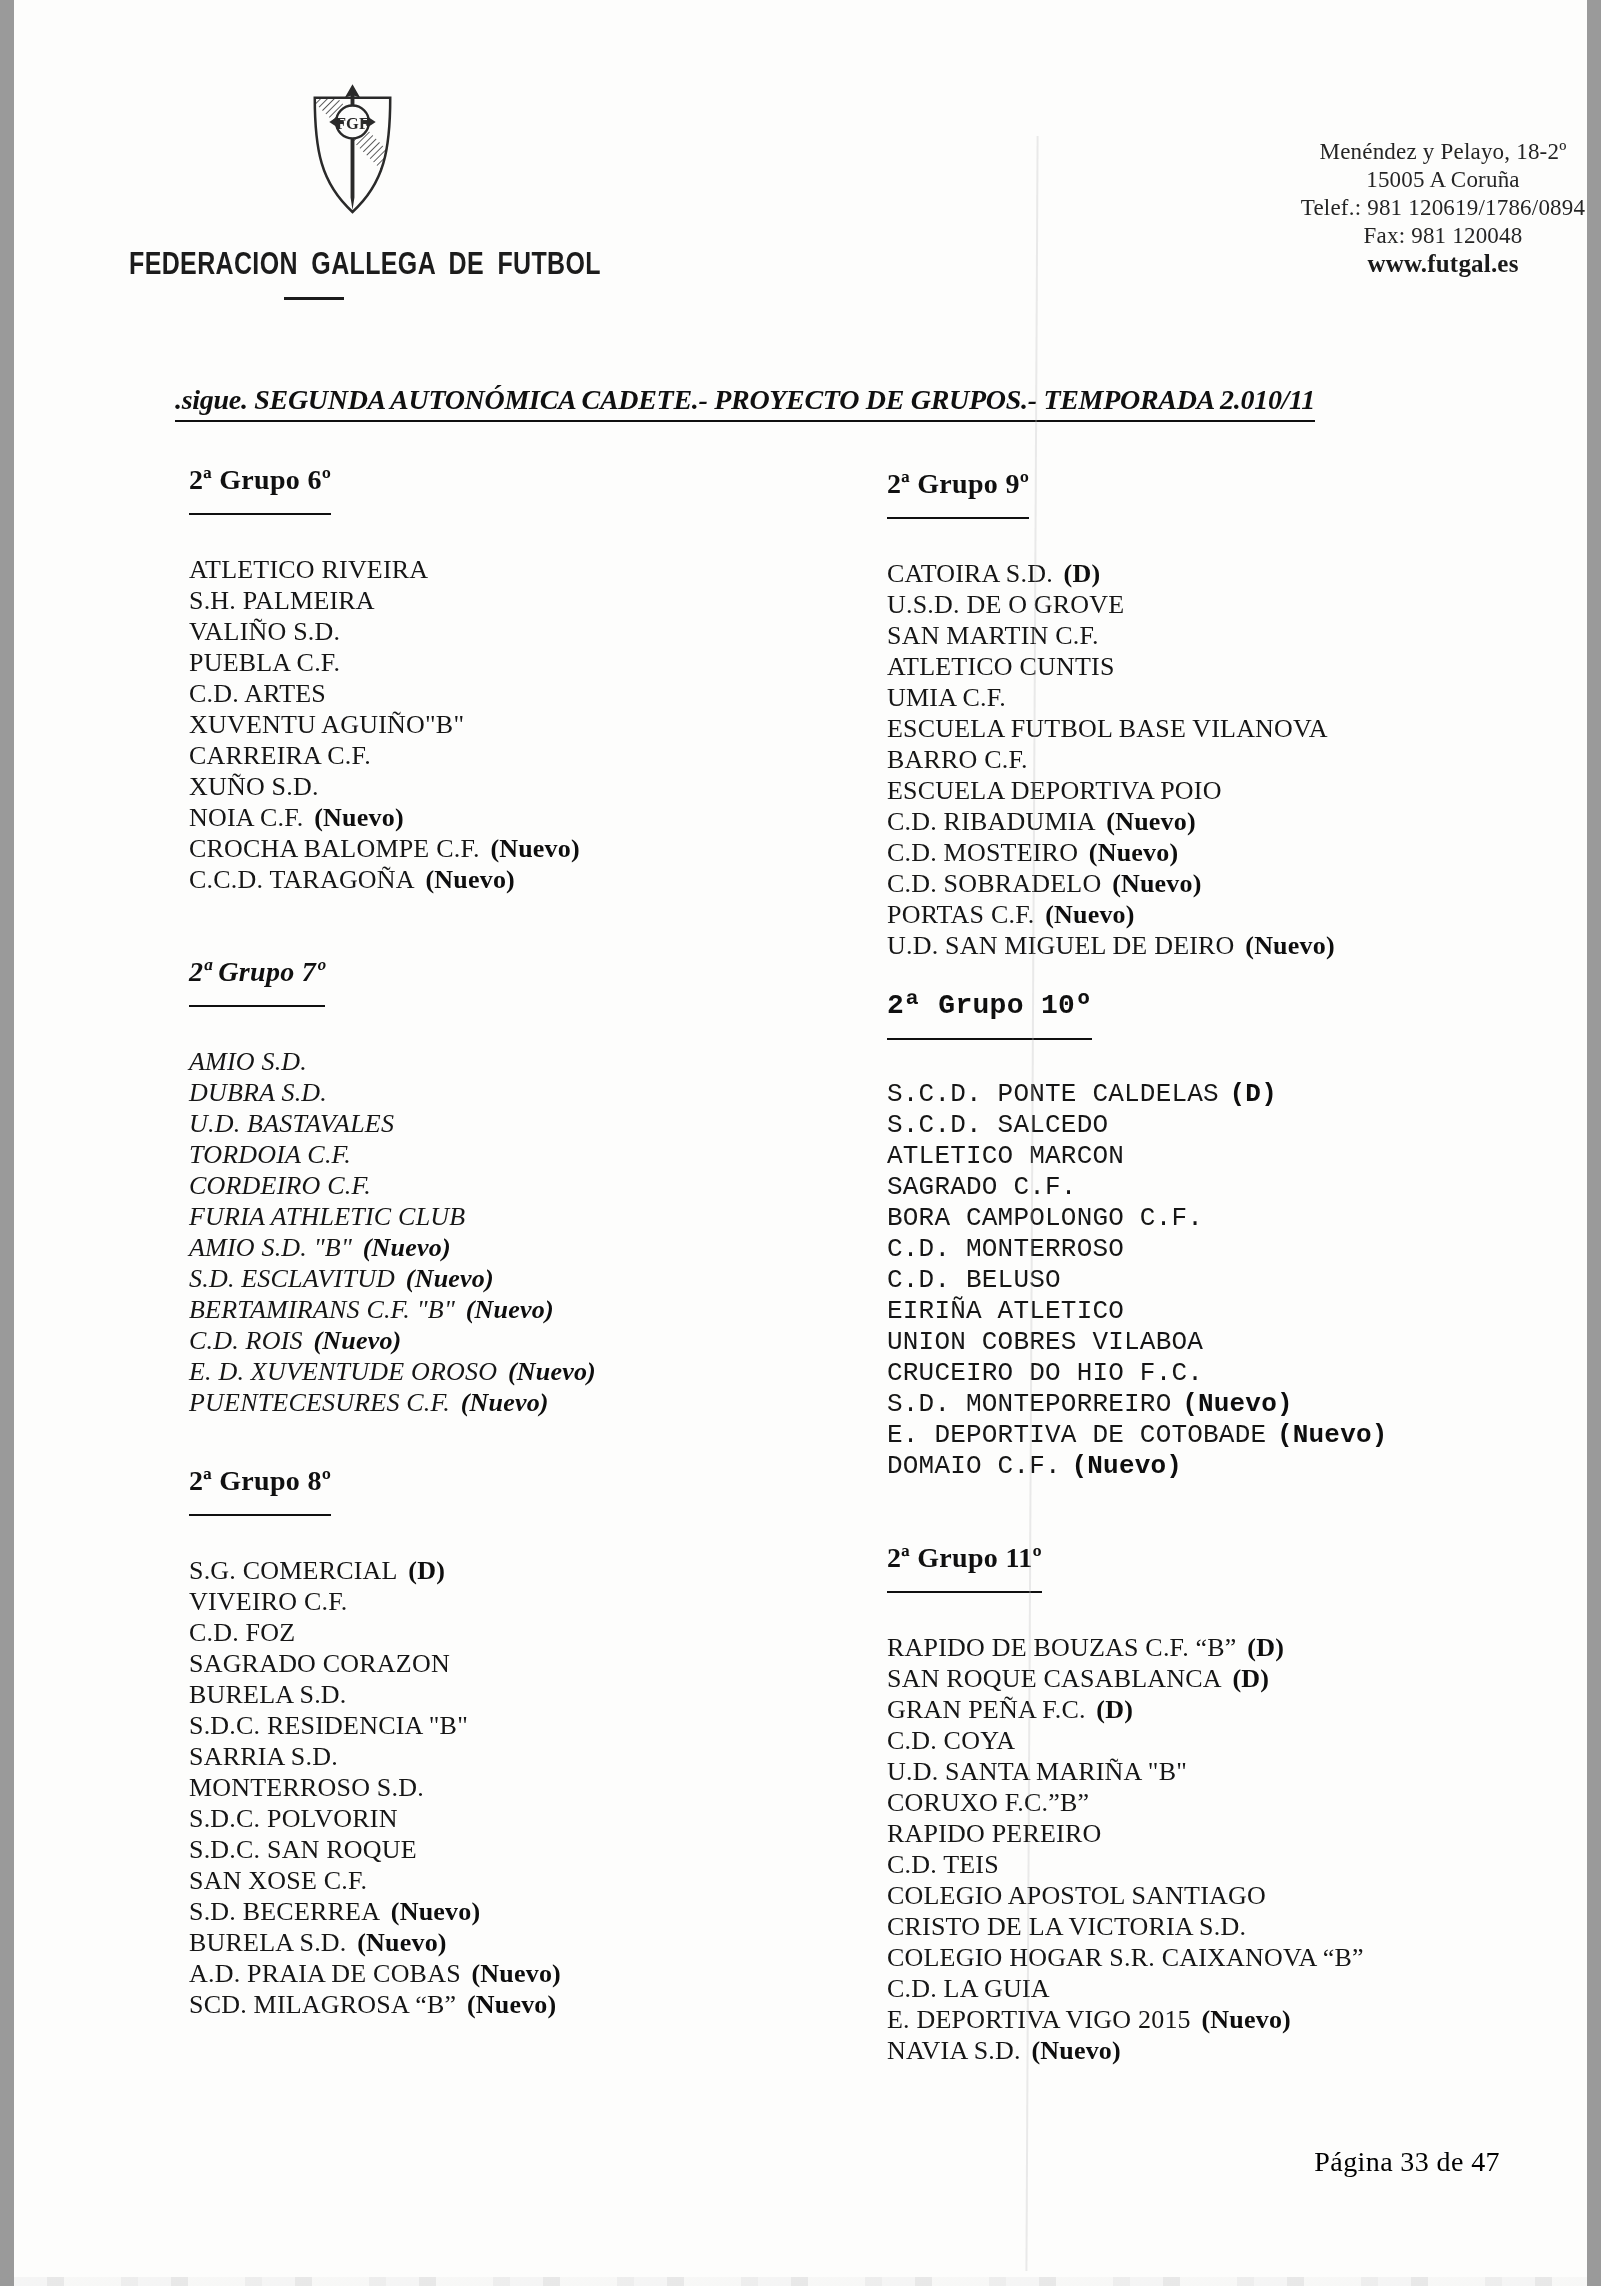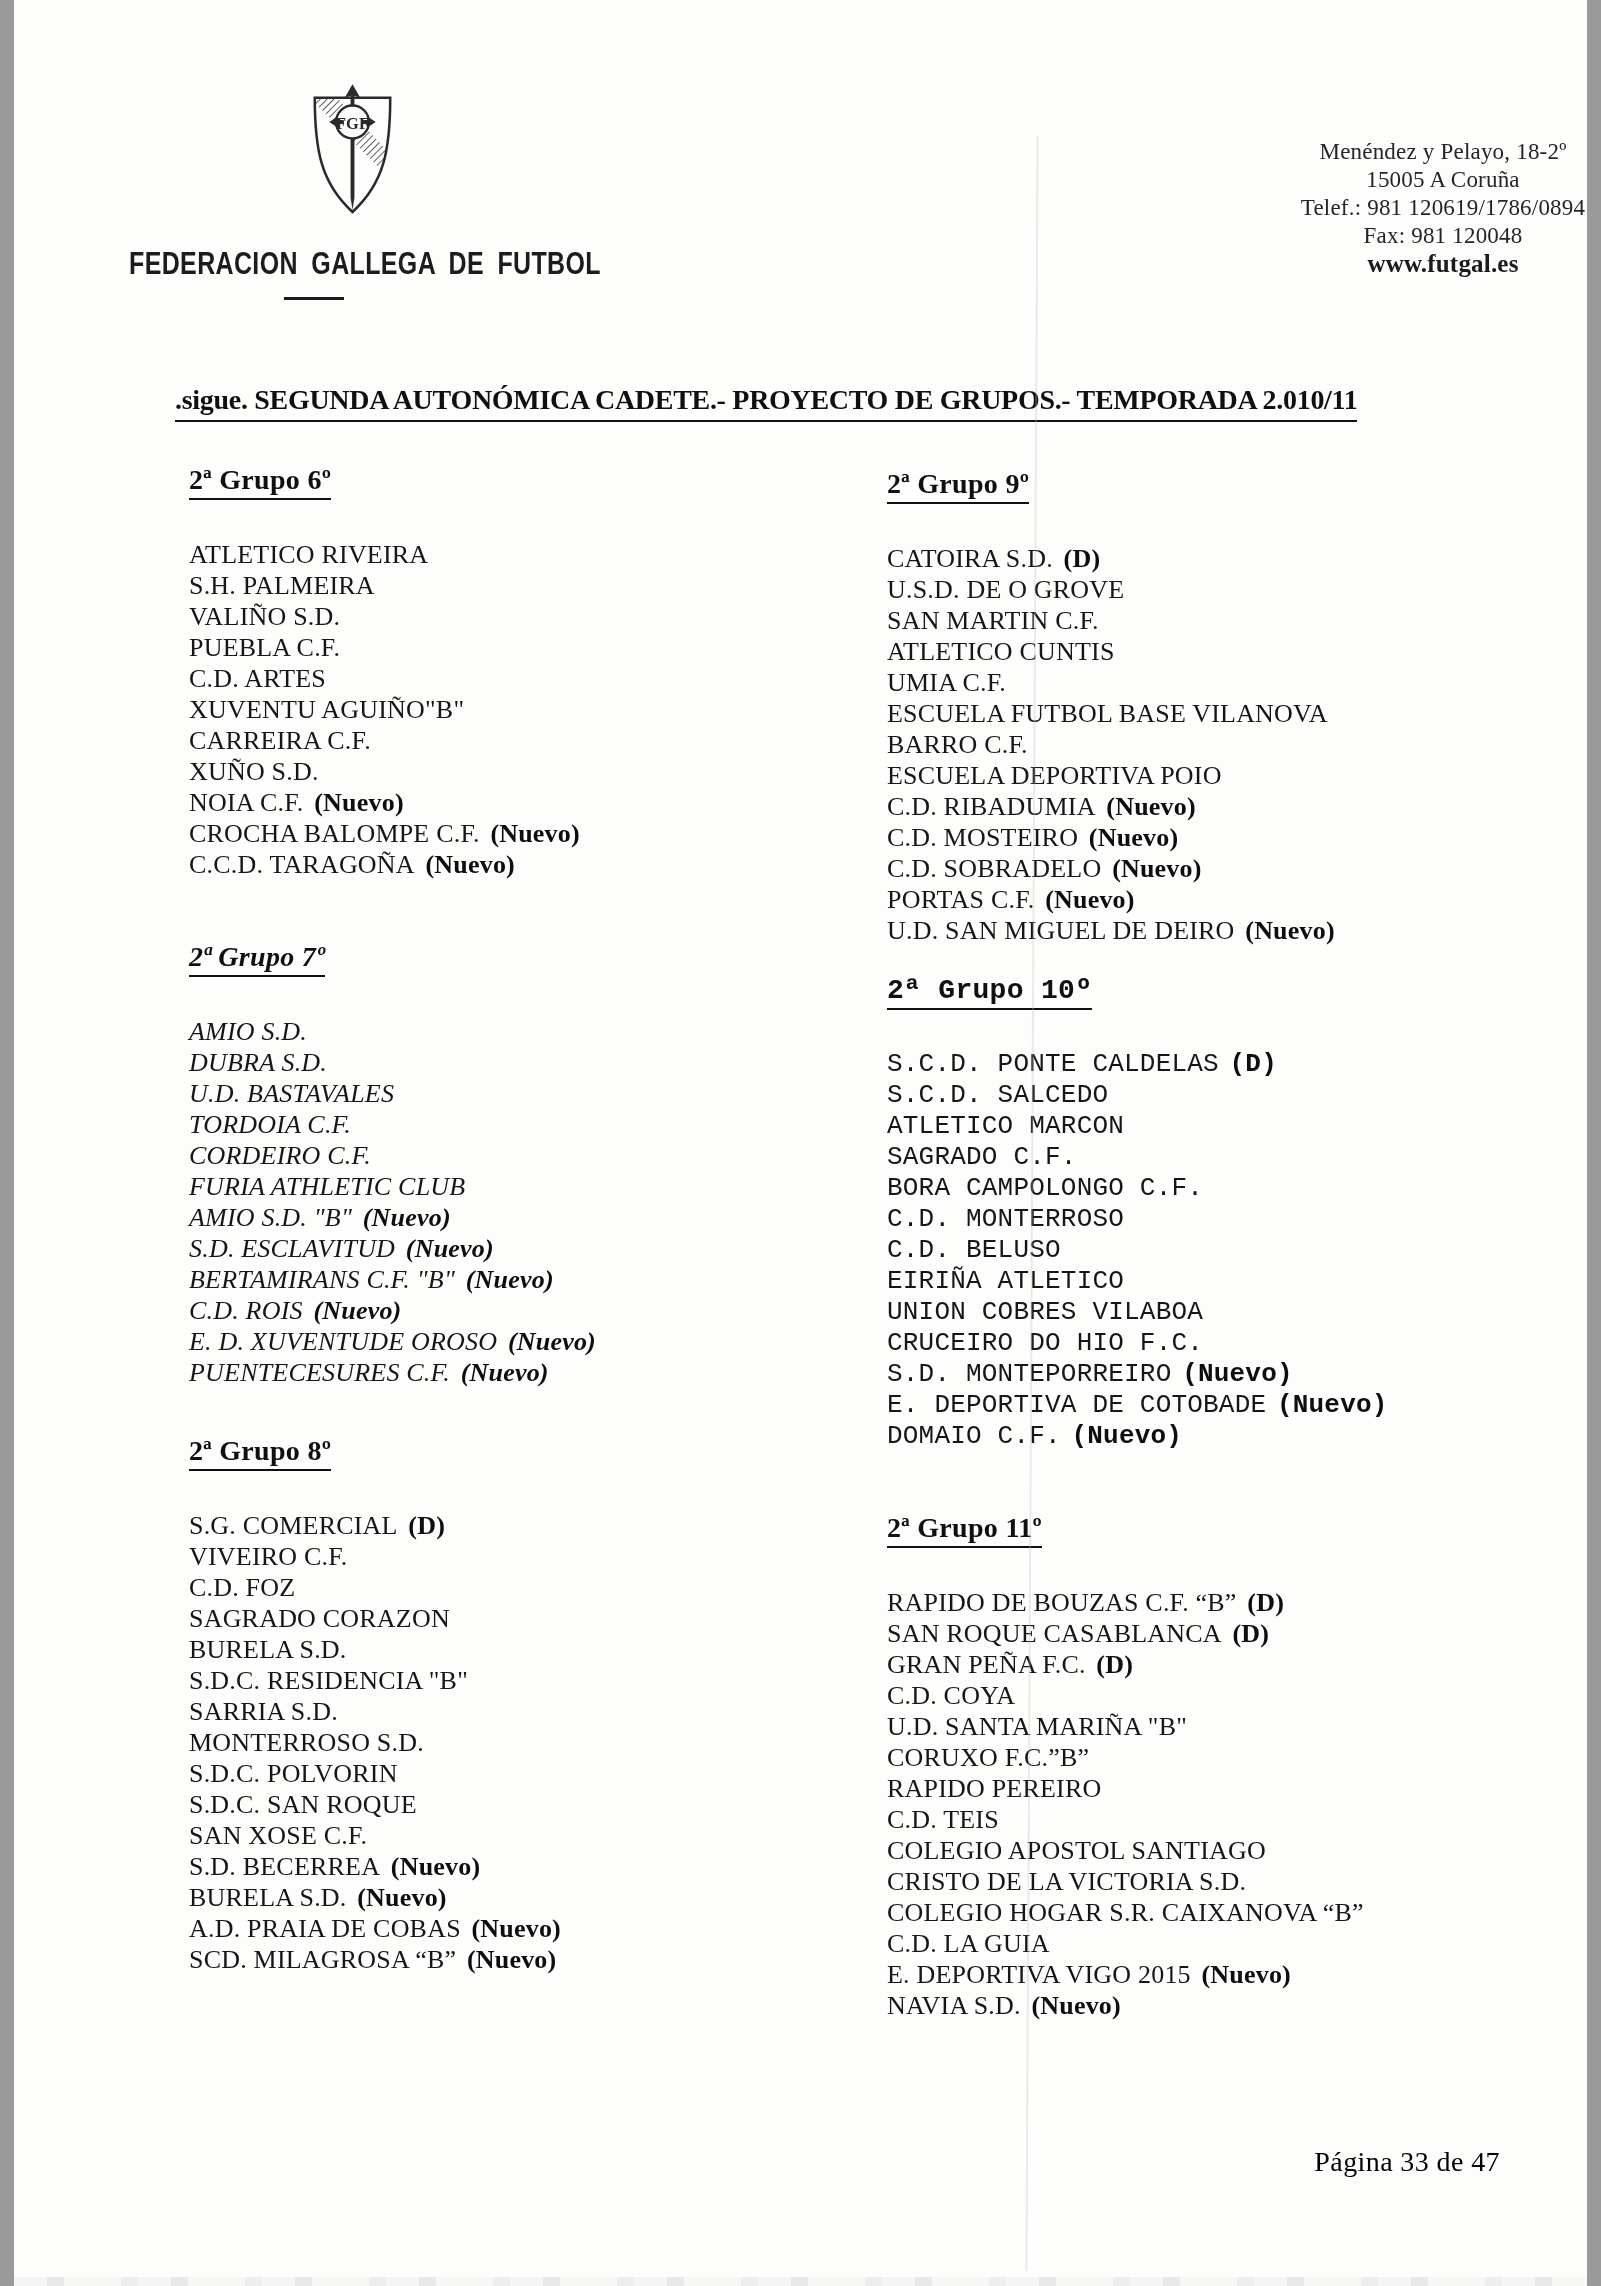--- a/index.html
+++ b/index.html
@@ -33,32 +33,32 @@
     font-size: 23px; line-height: 28px; color: #252525;
     letter-spacing: 0.2px;
   }
   .address-website { font-weight: bold; font-size: 25px; color: #1b1b1b; }
 
   
   .doc-title {
     position: absolute; left: 161px; top: 384px;
     font-weight: bold; font-size: 28px; letter-spacing: -0.3px;
     white-space: nowrap; color: #101010;
-    border-bottom: 2.9px solid #101010; padding-bottom: 3.9px;
+    border-bottom: 2.9px solid #101010; padding-bottom: 3.9px; font-style: italic;
   }
 
   
   .col { position: absolute; top: 456px; }
   .col-left  { left: 175px; width: 679px; }
   .col-right { left: 873px; width: 718px; }
 
   .group-title {
     display: inline-block;
     font-weight: bold; font-size: 28px; color: #101010;
-    border-bottom: 2.9px solid #101010; padding-bottom: 2px;
+    border-bottom: 2.9px solid #101010; padding-bottom: 17px;
     letter-spacing: 0.3px;
     margin-bottom: 39px;
   }
   .team-list { list-style: none; margin: 0; padding: 0; }
   .team {
     font-size: 26px; line-height: 31px; letter-spacing: 0.2px;
     white-space: nowrap; color: #161616;
   }
   .team .tag { font-weight: bold; margin-left: 10.7px; color: #0e0e0e; }
 

